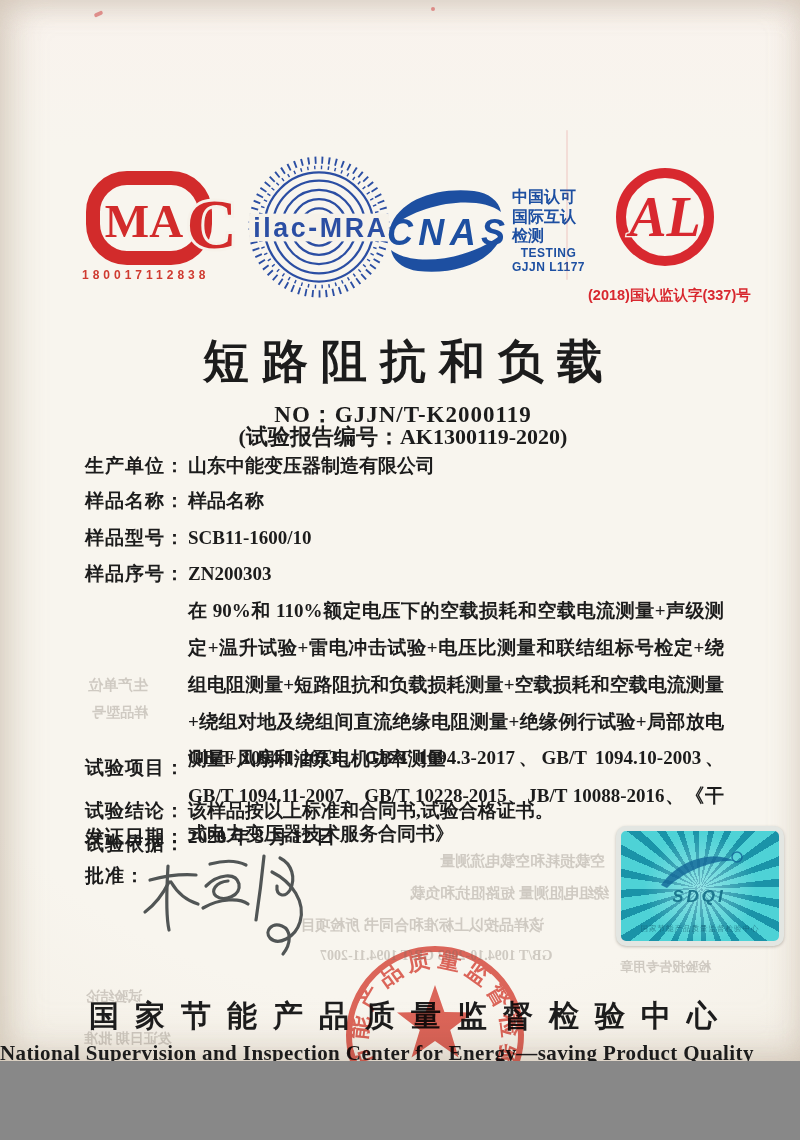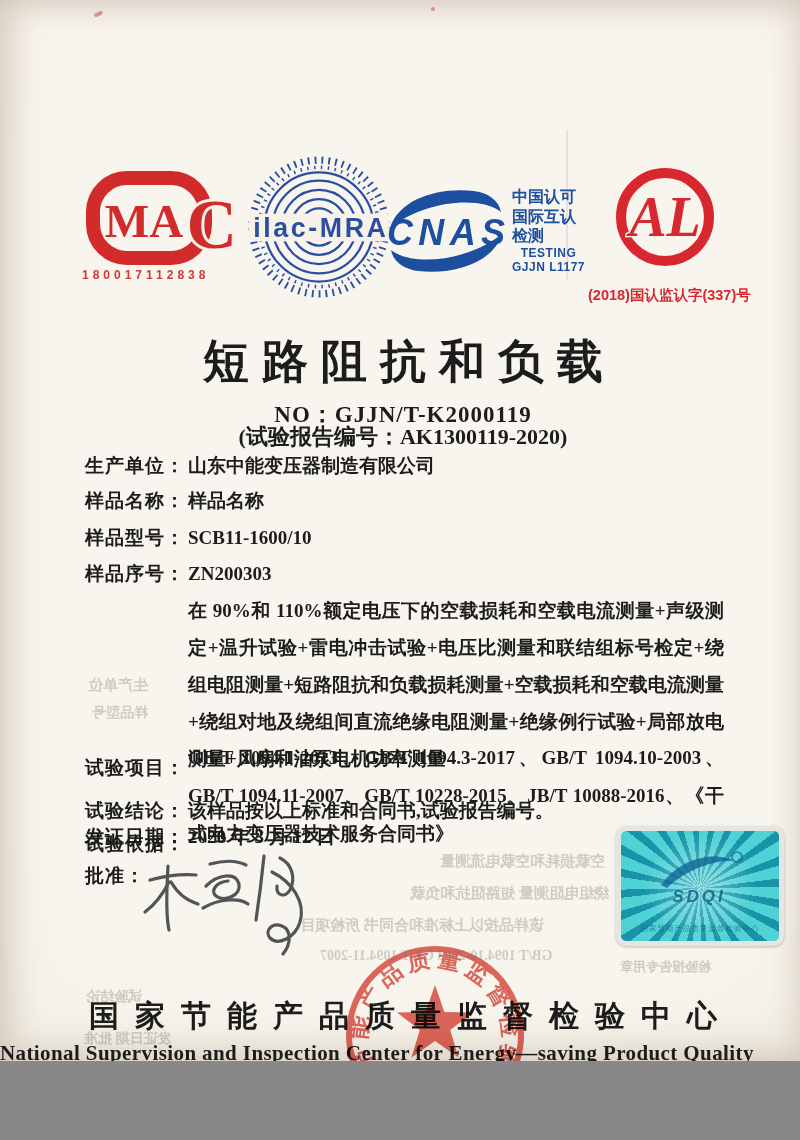--- a/index.html
+++ b/index.html
@@ -124,21 +124,21 @@
   <div class="row r4 para">
     <span class="lbl">试验项目：</span>
     <span class="val">在 90%和 110%额定电压下的空载损耗和空载电流测量+声级测定+温升试验+雷电冲击试验+电压比测量和联结组标号检定+绕组电阻测量+短路阻抗和负载损耗测量+空载损耗和空载电流测量+绕组对地及绕组间直流绝缘电阻测量+绝缘例行试验+局部放电测量+风扇和油泵电机功率测量</span>
   </div>
   <div class="row r5 para2">
     <span class="lbl">试验依据：</span>
     <span class="val">GB/T 1094.1-2013、GB/T 1094.3-2017、GB/T 1094.10-2003、GB/T 1094.11-2007、GB/T 10228-2015、JB/T 10088-2016、《干式电力变压器技术服务合同书》</span>
   </div>
   <div class="row r6">
     <span class="lbl">试验结论：</span>
-    <span class="val">该样品按以上标准和合同书,试验报告编号。</span>
+    <span class="val">该样品按以上标准和合同书,试验合格证书。</span>
   </div>
   <div class="row r7">
     <span class="lbl">发证日期：</span>
     <span class="val">2020 年 3 月 12 日</span>
   </div>
   <div class="row r8">
     <span class="lbl">批准：</span>
   </div>
 
   <svg class="abs" style="left:140px;top:834px" width="200" height="125" viewBox="0 0 200 125" fill="none" stroke="#434849" stroke-width="3.2" stroke-linecap="round" opacity=".92">

